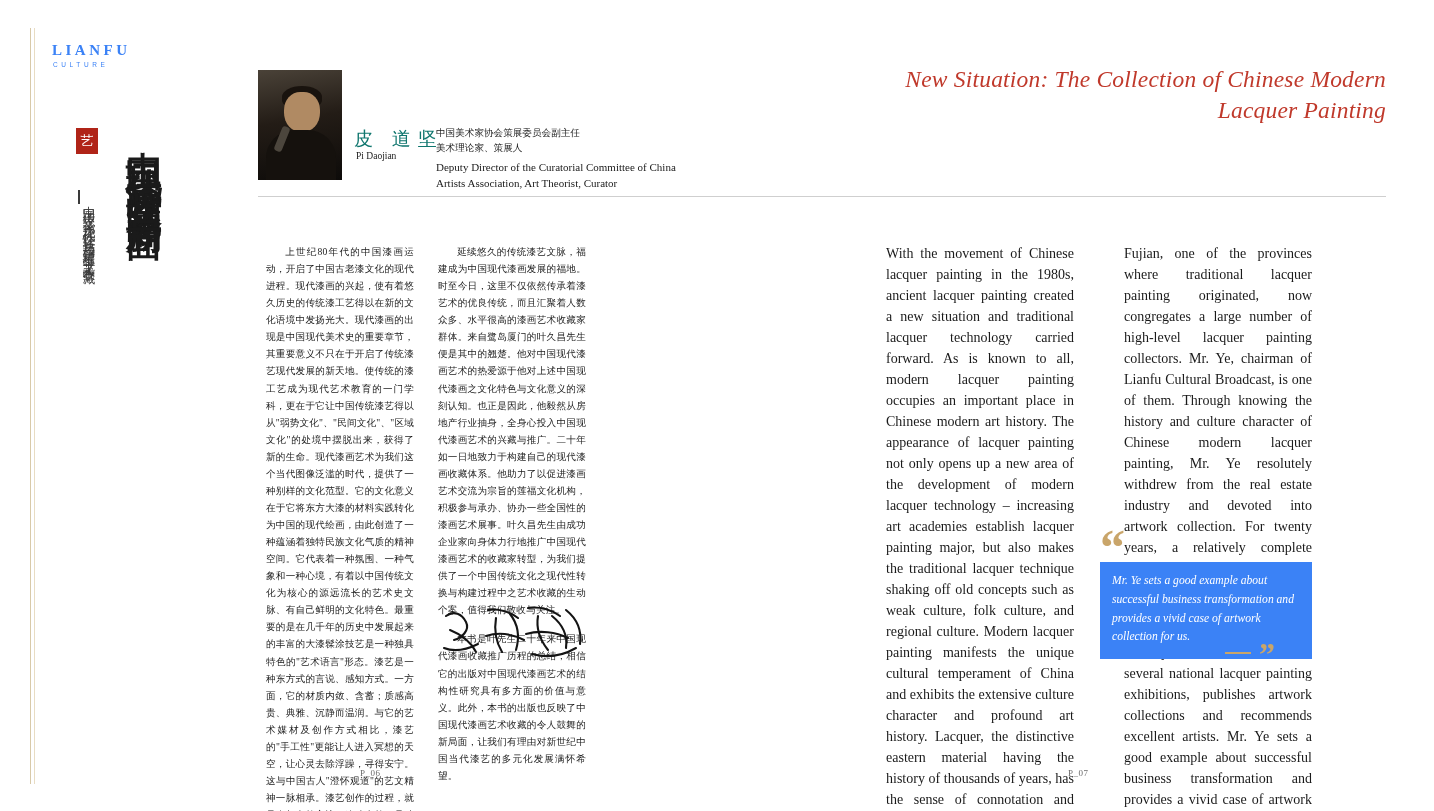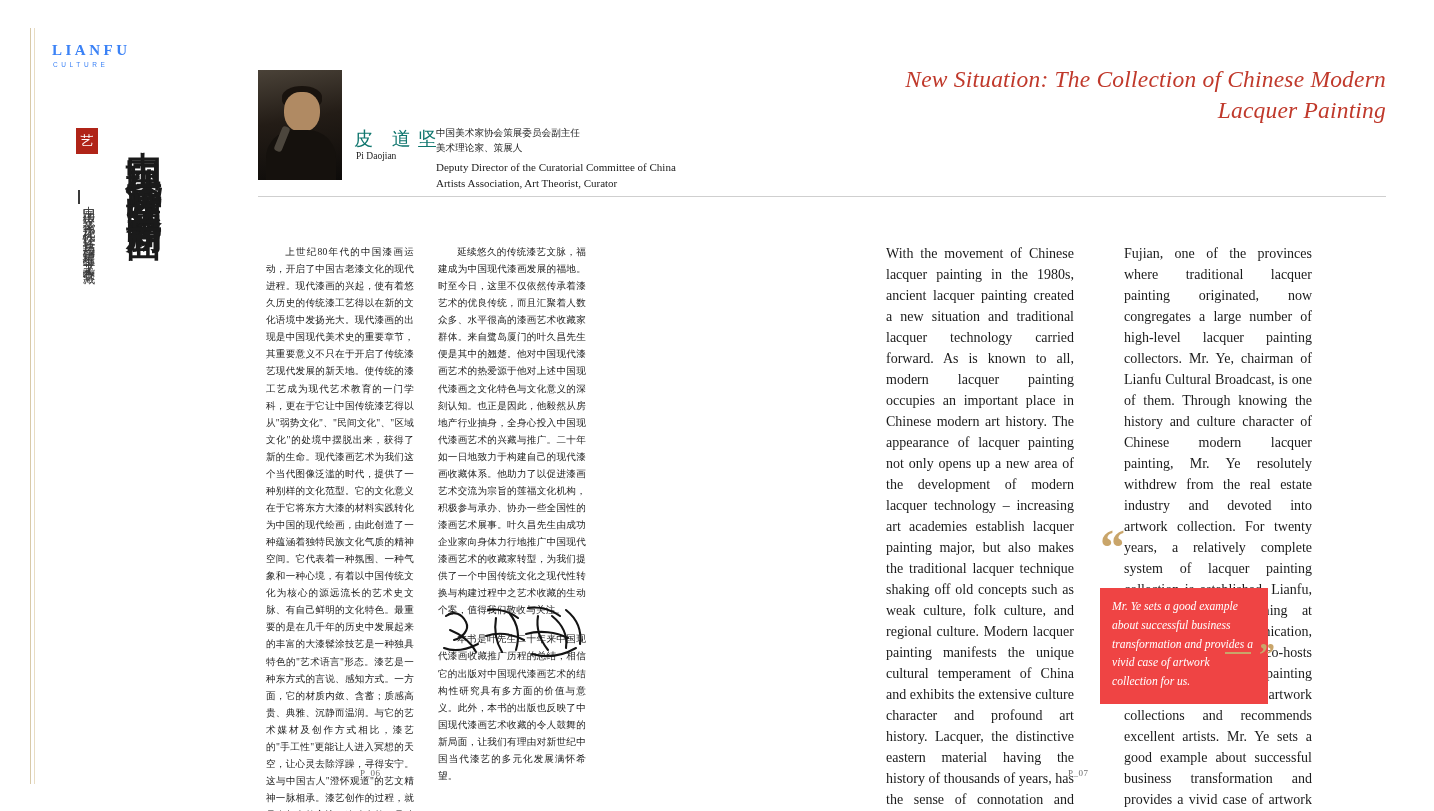--- a/index.html
+++ b/index.html
@@ -262,23 +262,23 @@
     top: 522px;
     font-family: "Liberation Serif", serif;
     font-size: 50px;
     font-weight: bold;
     color: #c9a56a;
     line-height: 1;
   }
   .quote-box {
     position: absolute;
     left: 1100px;
-    top: 588px;
-    width: 168px;
-    background: #ef4444;
+    top: 562px;
+    width: 212px;
+    background: #3b82f6;
     color: #ffffff;
     font-family: "Liberation Serif", serif;
     font-style: italic;
     font-size: 11.6px;
     line-height: 1.62;
     padding: 10px 12px 12px 12px;
     box-sizing: border-box;
   }
   .quote-mark-close {
     position: absolute;

